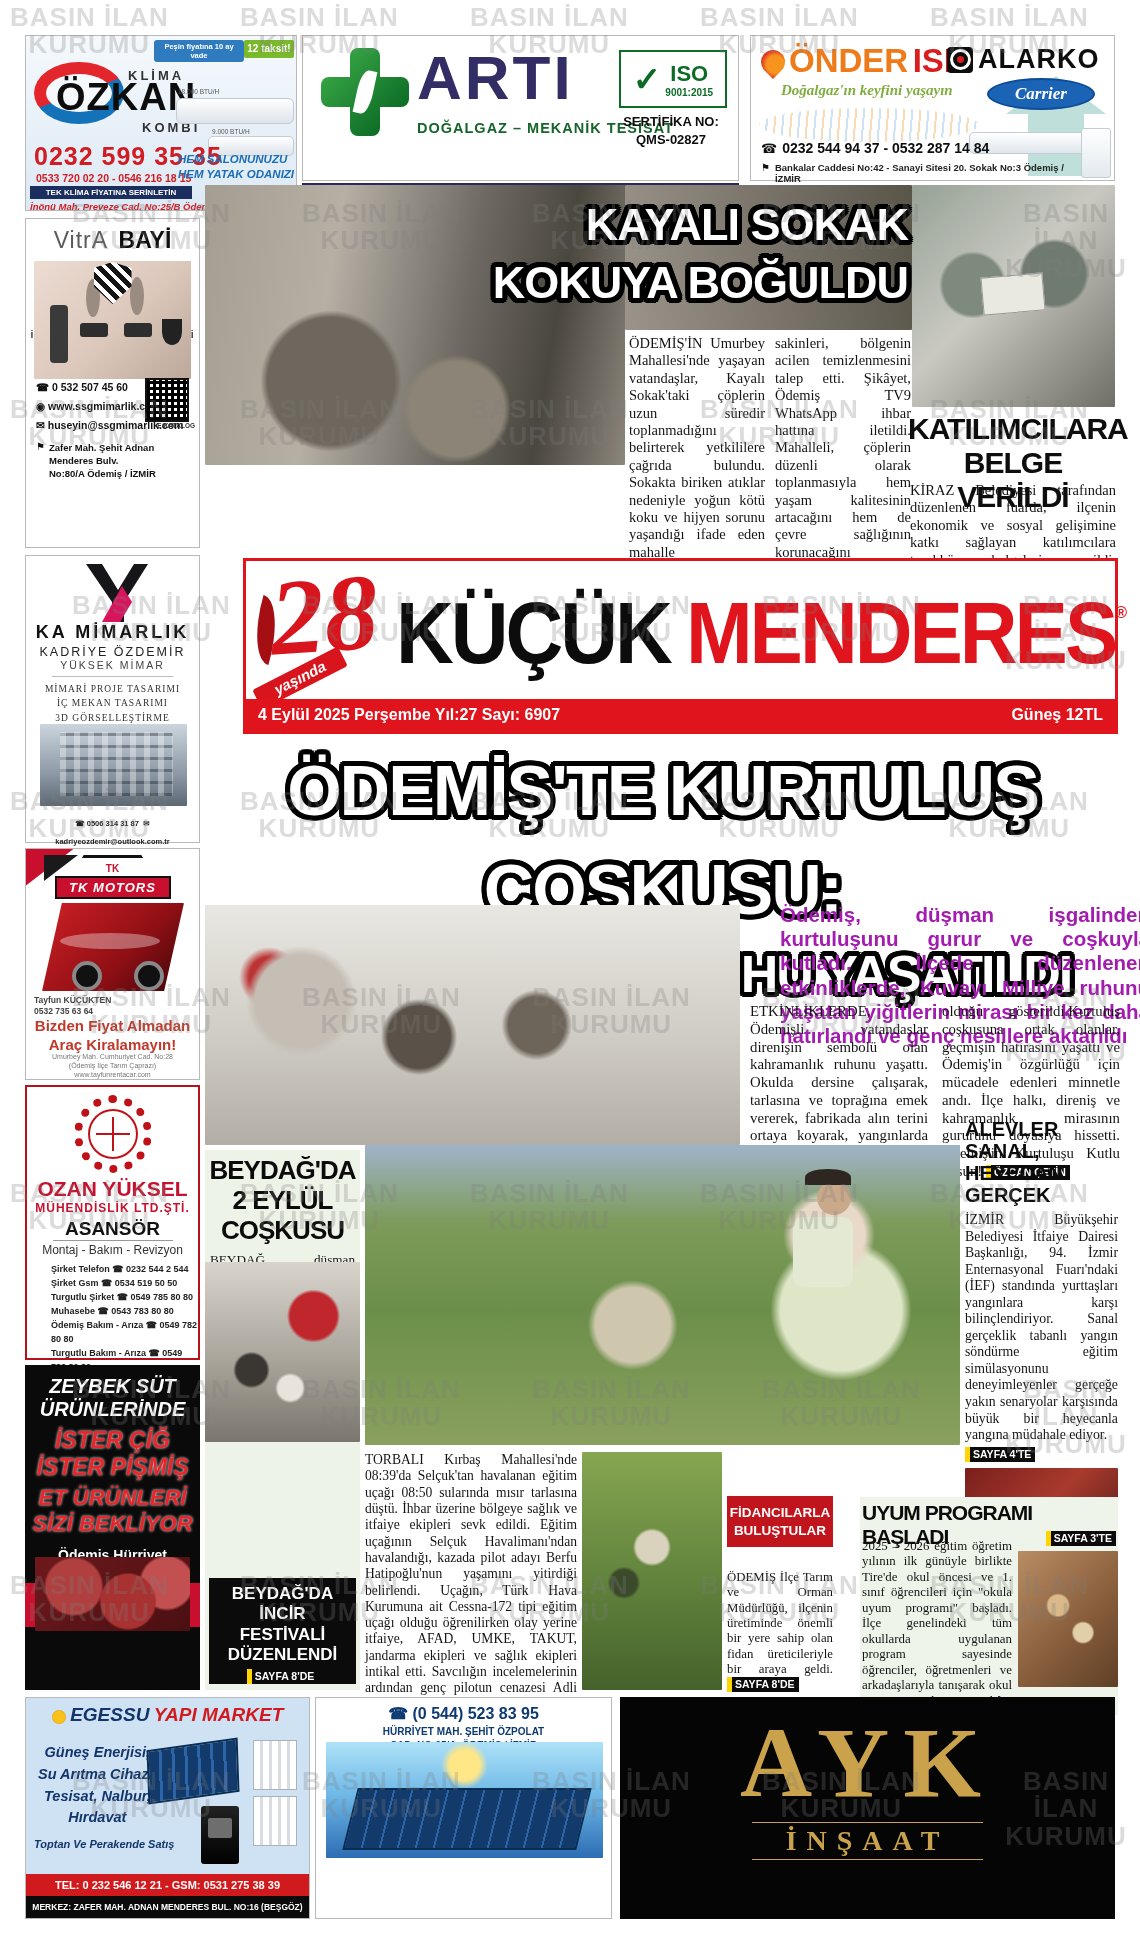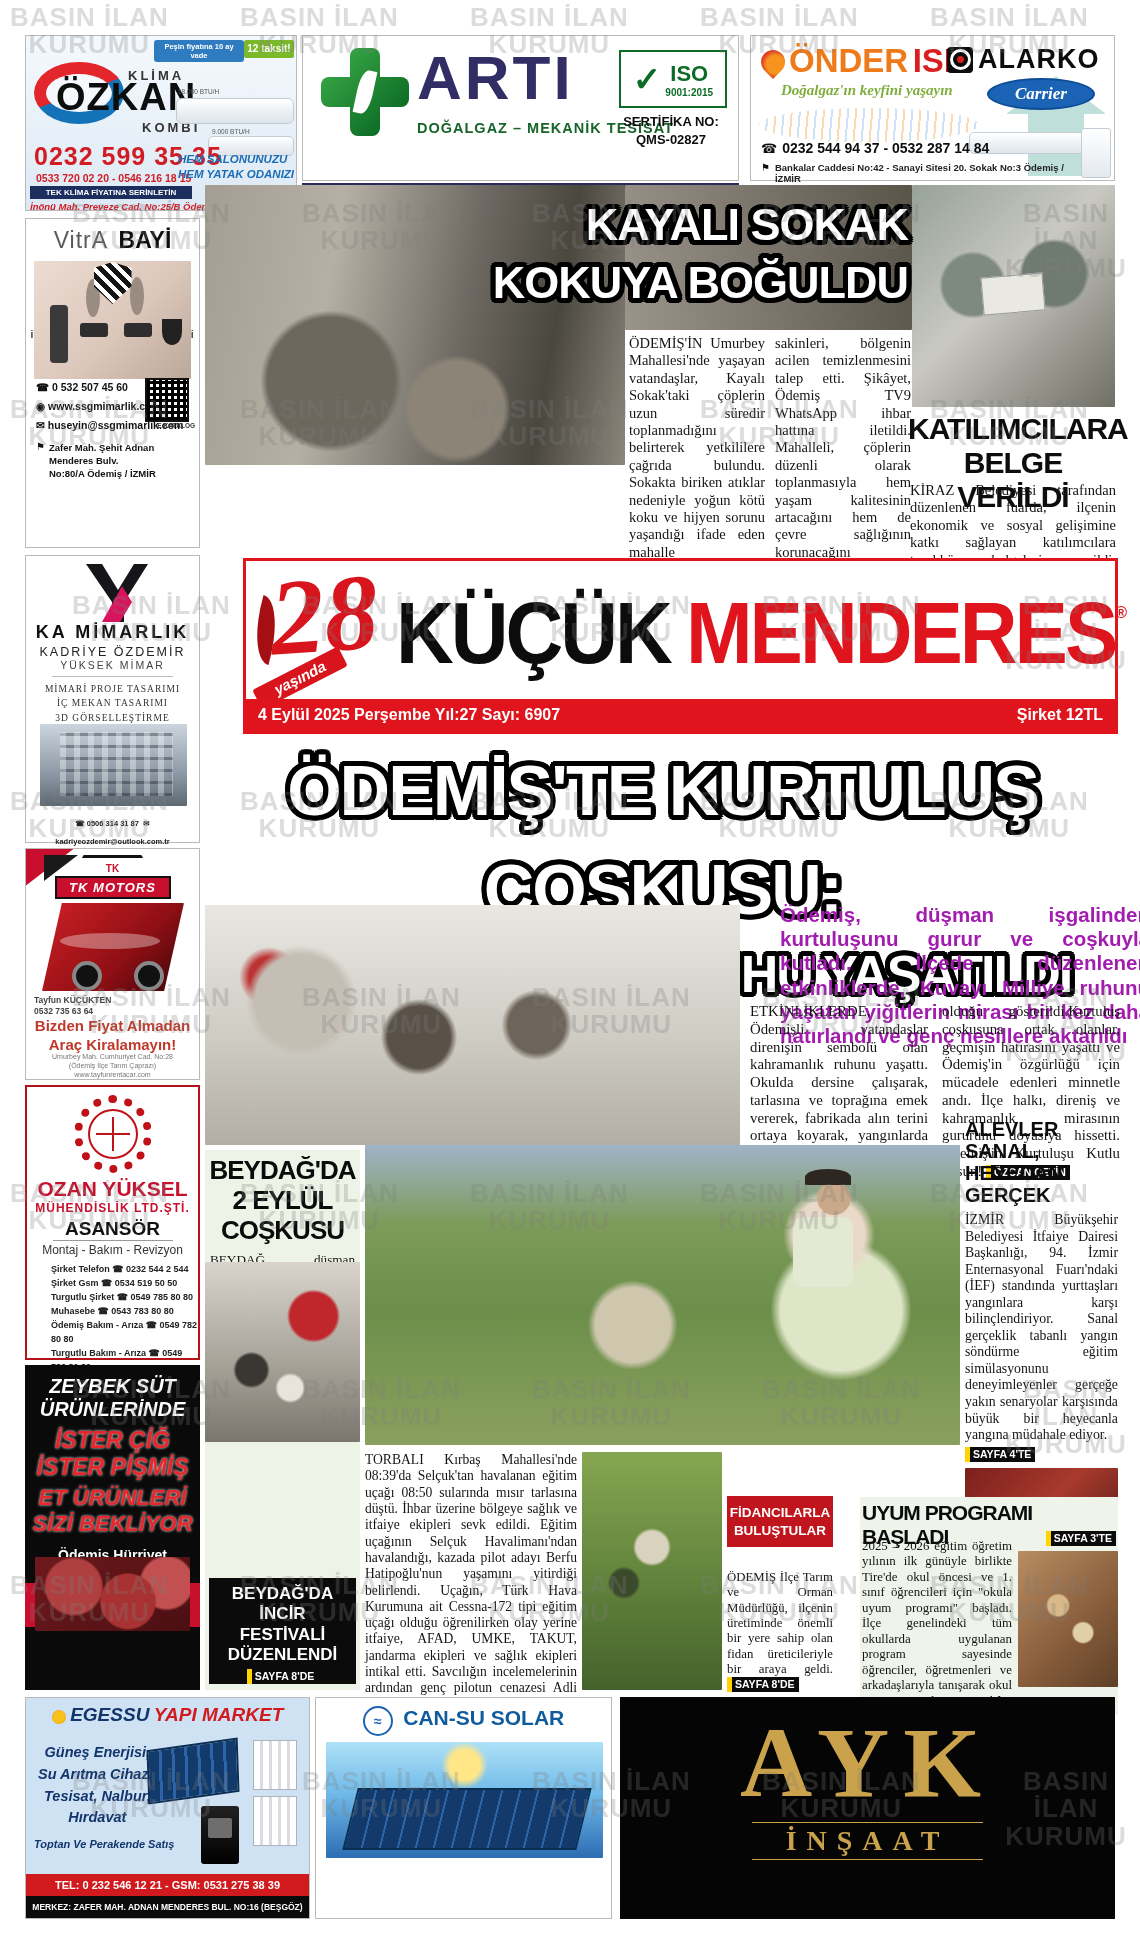--- a/index.html
+++ b/index.html
@@ -239,21 +239,21 @@
     <div class="abs" style="left:6px;top:106px;width:96px;height:22px;background:#d8151d;border-radius:3px;transform:rotate(-27deg);text-align:center">
       <span style="font:italic 800 15px/22px 'Liberation Sans',sans-serif;color:#fff">yaşında</span>
     </div>
     <div class="abs" style="left:150px;top:14px;right:8px;height:116px;display:flex;align-items:center">
       <span style="font:900 80px 'Liberation Sans',sans-serif;color:#0c0c0c;letter-spacing:-3px;transform:scaleY(1.1)">KÜÇÜK</span>
       <span style="font:900 80px 'Liberation Sans',sans-serif;color:#e0141c;letter-spacing:-3px;margin-left:16px;transform:scaleY(1.1)">MENDERES</span>
       <sup style="font:700 16px 'Liberation Sans',sans-serif;color:#e0141c;margin-top:-40px">®</sup>
     </div>
     <div class="abs" style="left:0;right:0;bottom:0;height:32px;background:#e0141c;display:flex;align-items:center;justify-content:space-between;padding:0 12px">
       <span style="font:700 16px 'Liberation Sans',sans-serif;color:#fff">4 Eylül 2025 Perşembe Yıl:27 Sayı: 6907</span>
-      <span style="font:700 16px 'Liberation Sans',sans-serif;color:#fff">Şirket 12TL</span>
+      <span style="font:700 16px 'Liberation Sans',sans-serif;color:#fff">Güneş 12TL</span>
     </div>
   </div>
 
   <div class="abs c" style="left:205px;top:742px;width:915px">
     <div class="hlo" style="font-size:70px;line-height:1.42;letter-spacing:-2px">ÖDEMİŞ'TE KURTULUŞ COŞKUSU:</div>
     <div class="hlo" style="font-size:52px;line-height:1.3;letter-spacing:-2px">KUVÂ-Yİ MİLLİYE RUHU YAŞATILDI</div>
   </div>
   <div class="photo" style="left:205px;top:905px;width:535px;height:240px;background:radial-gradient(circle at 18% 40%,#c5beb4 0 10%,transparent 12%),radial-gradient(circle at 40% 55%,#5a5248 0 9%,transparent 11%),radial-gradient(circle at 62% 50%,#6e655a 0 8%,transparent 10%),radial-gradient(circle at 12% 30%,#b33 0 4%,transparent 6%),linear-gradient(180deg,#e9e7e2,#cfccc4 55%,#b2aea5)"></div>
   <div class="abs just" style="left:780px;top:903px;width:370px;font:800 20.5px/1.18 'Liberation Sans',sans-serif;color:#a21caf">Ödemiş, düşman işgalinden kurtuluşunu gurur ve coşkuyla kutladı. İlçede düzenlenen etkinliklerde, Kuvayı Milliye ruhunu yaşatan yiğitlerin mirası bir kez daha hatırlandı ve genç nesillere aktarıldı</div>
   <div class="abs" style="left:750px;top:1003px;width:370px;display:flex;gap:14px">
@@ -320,24 +320,20 @@
     <div style="position:absolute;right:12px;top:42px;width:42px;height:48px;background:repeating-linear-gradient(90deg,#fff 0 6px,#d9dde2 6px 9px);border:1px solid #aab3bb"></div>
     <div style="position:absolute;right:12px;top:98px;width:42px;height:48px;background:repeating-linear-gradient(90deg,#fff 0 6px,#d9dde2 6px 9px);border:1px solid #aab3bb"></div>
     <div style="position:absolute;right:70px;top:108px;width:38px;height:58px;background:linear-gradient(#222,#000);border-radius:3px">
       <div style="position:absolute;left:7px;top:12px;width:24px;height:20px;background:#6e6e6e;border-radius:2px"></div>
     </div>
     <div style="position:absolute;left:0;right:0;bottom:22px;height:22px;background:#d11a1d;color:#fff;font:900 11px/22px 'Liberation Sans',sans-serif;text-align:center">TEL: 0 232 546 12 21 - GSM: 0531 275 38 39</div>
     <div style="position:absolute;left:0;right:0;bottom:0;height:22px;background:#0b0b0b;color:#fff;font:800 8.5px/22px 'Liberation Sans',sans-serif;text-align:center">MERKEZ: ZAFER MAH. ADNAN MENDERES BUL. NO:16 (BEŞGÖZ) ÖDEMİŞ /İZMİR</div>
   </div>
 
   <div class="adbox" style="left:315px;top:1697px;width:297px;height:222px">
-    <div class="c" style="margin-top:8px">
-      <span style="display:inline-flex;width:26px;height:26px;border:2px solid #1b63b5;border-radius:50%;align-items:center;justify-content:center;font:700 14px 'Liberation Sans',sans-serif;color:#1b63b5;vertical-align:middle">≈</span>
-      <span style="font:800 21px 'Liberation Sans',sans-serif;color:#105a9e;margin-left:6px">CAN-SU SOLAR</span>
-    </div>
     <div class="photo" style="left:10px;top:44px;width:277px;height:116px;background:radial-gradient(circle at 50% 20%,#ffe788 0 9%,rgba(255,231,136,0) 14%),linear-gradient(180deg,#aee1f7 0,#6fb9e8 45%,#2d6db3 100%)">
       <div style="position:absolute;left:24px;bottom:8px;width:230px;height:58px;background:repeating-linear-gradient(90deg,#123a6b 0 16px,#2d64a8 16px 18px);border:2px solid #0a2d52;transform:skewX(-14deg)"></div>
     </div>
     <div class="c" style="font:800 16px 'Liberation Sans',sans-serif;color:#0d3a73;margin-top:6px">☎ (0 544) 523 83 95</div>
     <div class="c pre" style="font:700 10px/1.35 'Liberation Sans',sans-serif;color:#0d3a73;margin-top:2px">HÜRRİYET MAH. ŞEHİT ÖZPOLAT
 CAD. NO:95/A, ÖDEMİŞ / İZMİR</div>
   </div>
 
   <div class="abs" style="left:620px;top:1697px;width:495px;height:222px;background:#050505;text-align:center">
     <div style="font:700 100px/1.15 'Liberation Serif',serif;color:#c9a24b;letter-spacing:14px;padding-top:8px">AYK</div>

